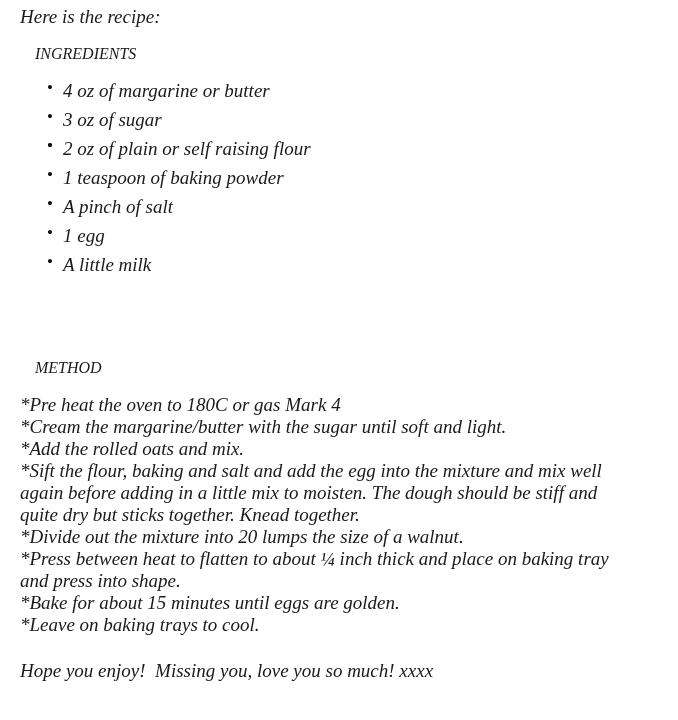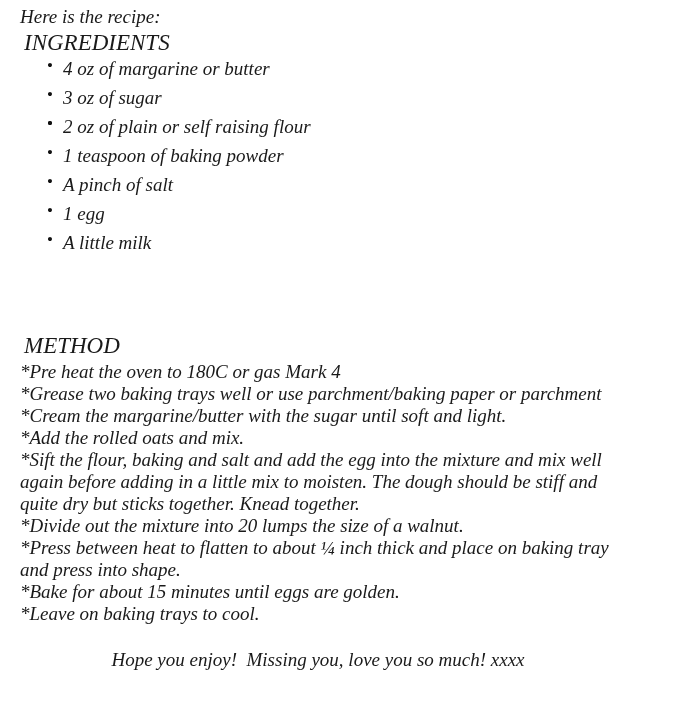--- a/index.html
+++ b/index.html
@@ -20,23 +20,23 @@
     padding: 6px 0 0 20px;
     width: 648px;
   }
   .line {
     font-size: 19px;
     line-height: 22px;
     margin: 0;
     white-space: pre-wrap;
   }
   .heading {
-    font-size: 23px;
+    font-size: 16px;
     line-height: 22px;
-    margin: 4px;
+    margin: 15px;
   }
   ul.ingredients {
     list-style: none;
     margin: 1px 0 0 0;
     padding: 0;
   }
   ul.ingredients li {
     position: relative;
     font-size: 19px;
     line-height: 22px;
@@ -59,21 +59,20 @@
     font-size: 19px;
     line-height: 22px;
     margin: 0;
   }
   .closing {
     margin-top: 24px;
     font-size: 19px;
     line-height: 22px;
     white-space: pre-wrap;
     max-width: 596px;
-    text-align: center;
   }
 </style>
 </head>
 <body>
 
 <div class="doc">
 
   <p class="line">Here is the recipe:</p>
 
   <p class="heading">INGREDIENTS</p>
@@ -108,21 +107,20 @@
     </li>
     <li>
       <span class="bullet">•</span>
       <span>A little milk</span>
     </li>
   </ul>
 
   <div class="method">
     <p class="heading">METHOD</p>
     <p class="step">*Pre heat the oven to 180C or gas Mark 4</p>
-    <p class="step">*Grease two baking trays well or use parchment/baking paper or parchment</p>
     <p class="step">*Cream the margarine/butter with the sugar until soft and light.</p>
     <p class="step">*Add the rolled oats and mix.</p>
     <p class="step">*Sift the flour, baking and salt and add the egg into the mixture and mix well again before adding in a little mix to moisten. The dough should be stiff and quite dry but sticks together. Knead together.</p>
     <p class="step">*Divide out the mixture into 20 lumps the size of a walnut.</p>
     <p class="step">*Press between heat to flatten to about ¼ inch thick and place on baking tray and press into shape.</p>
     <p class="step">*Bake for about 15 minutes until eggs are golden.</p>
     <p class="step">*Leave on baking trays to cool.</p>
   </div>
 
   <p class="closing">Hope you enjoy!  Missing you, love you so much! xxxx</p>

